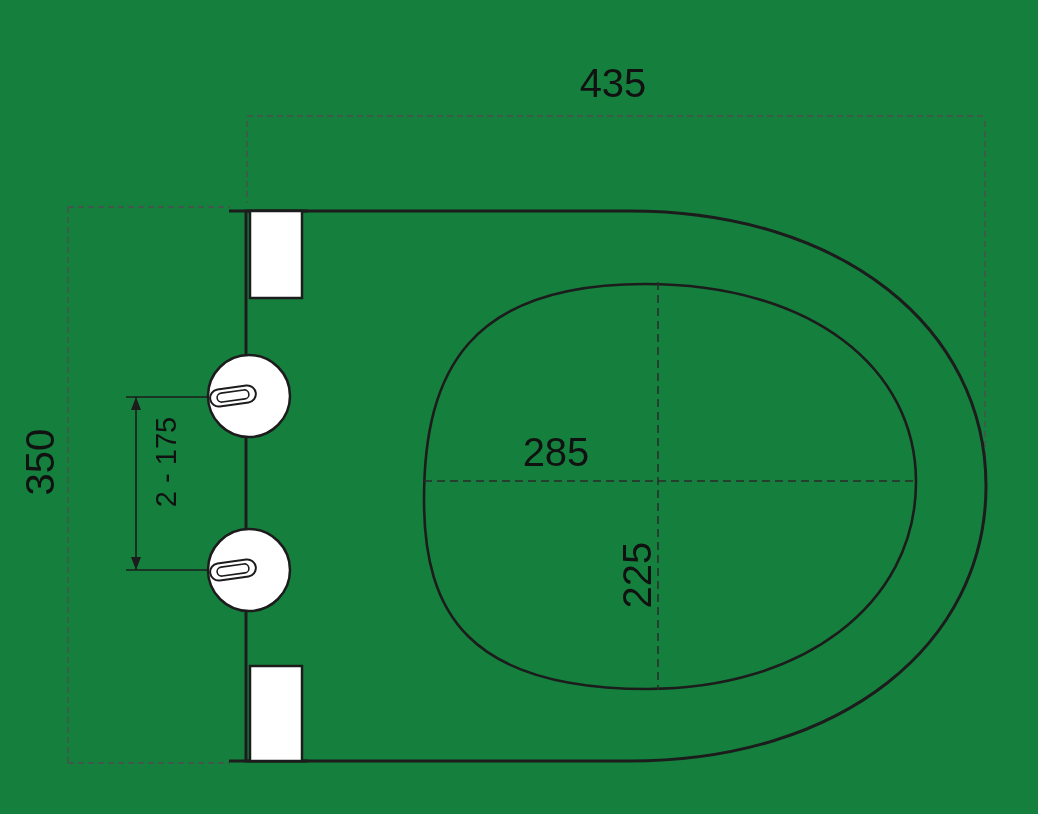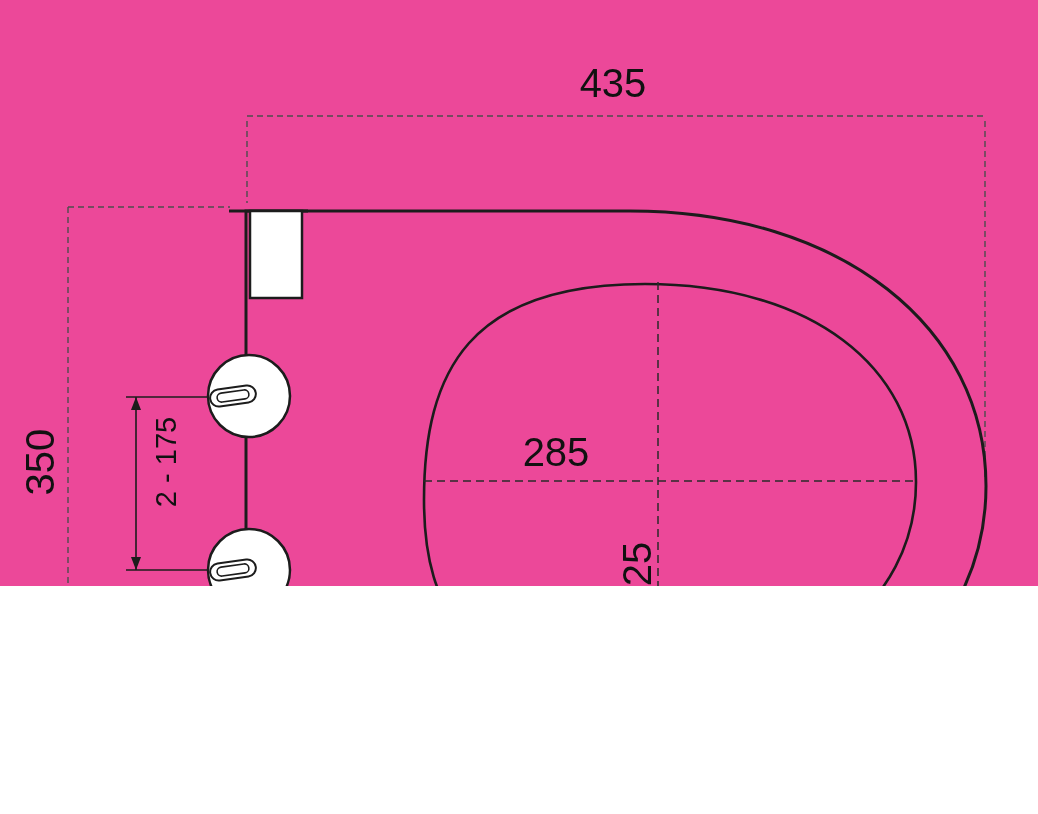--- a/index.html
+++ b/index.html
@@ -2,23 +2,23 @@
 <html><head>
 <meta charset="utf-8">
 <style>
   html, body {
     margin: 0;
     padding: 0;
     background: #ffffff;
   }
   .stage {
     width: 1038px;
-    height: 586px;
+    height: 814px;
     position: relative;
-    background: #ec4899;
+    background: #15803d;
     overflow: hidden;
     font-family: "Liberation Sans", "DejaVu Sans", sans-serif;
   }
   svg { display: block; }
   text {
     fill: #111111;
     font-family: "Liberation Sans", "DejaVu Sans", sans-serif;
   }
   .dim-text  { font-size: 40px; }
   .dim-text-small { font-size: 29px; }

